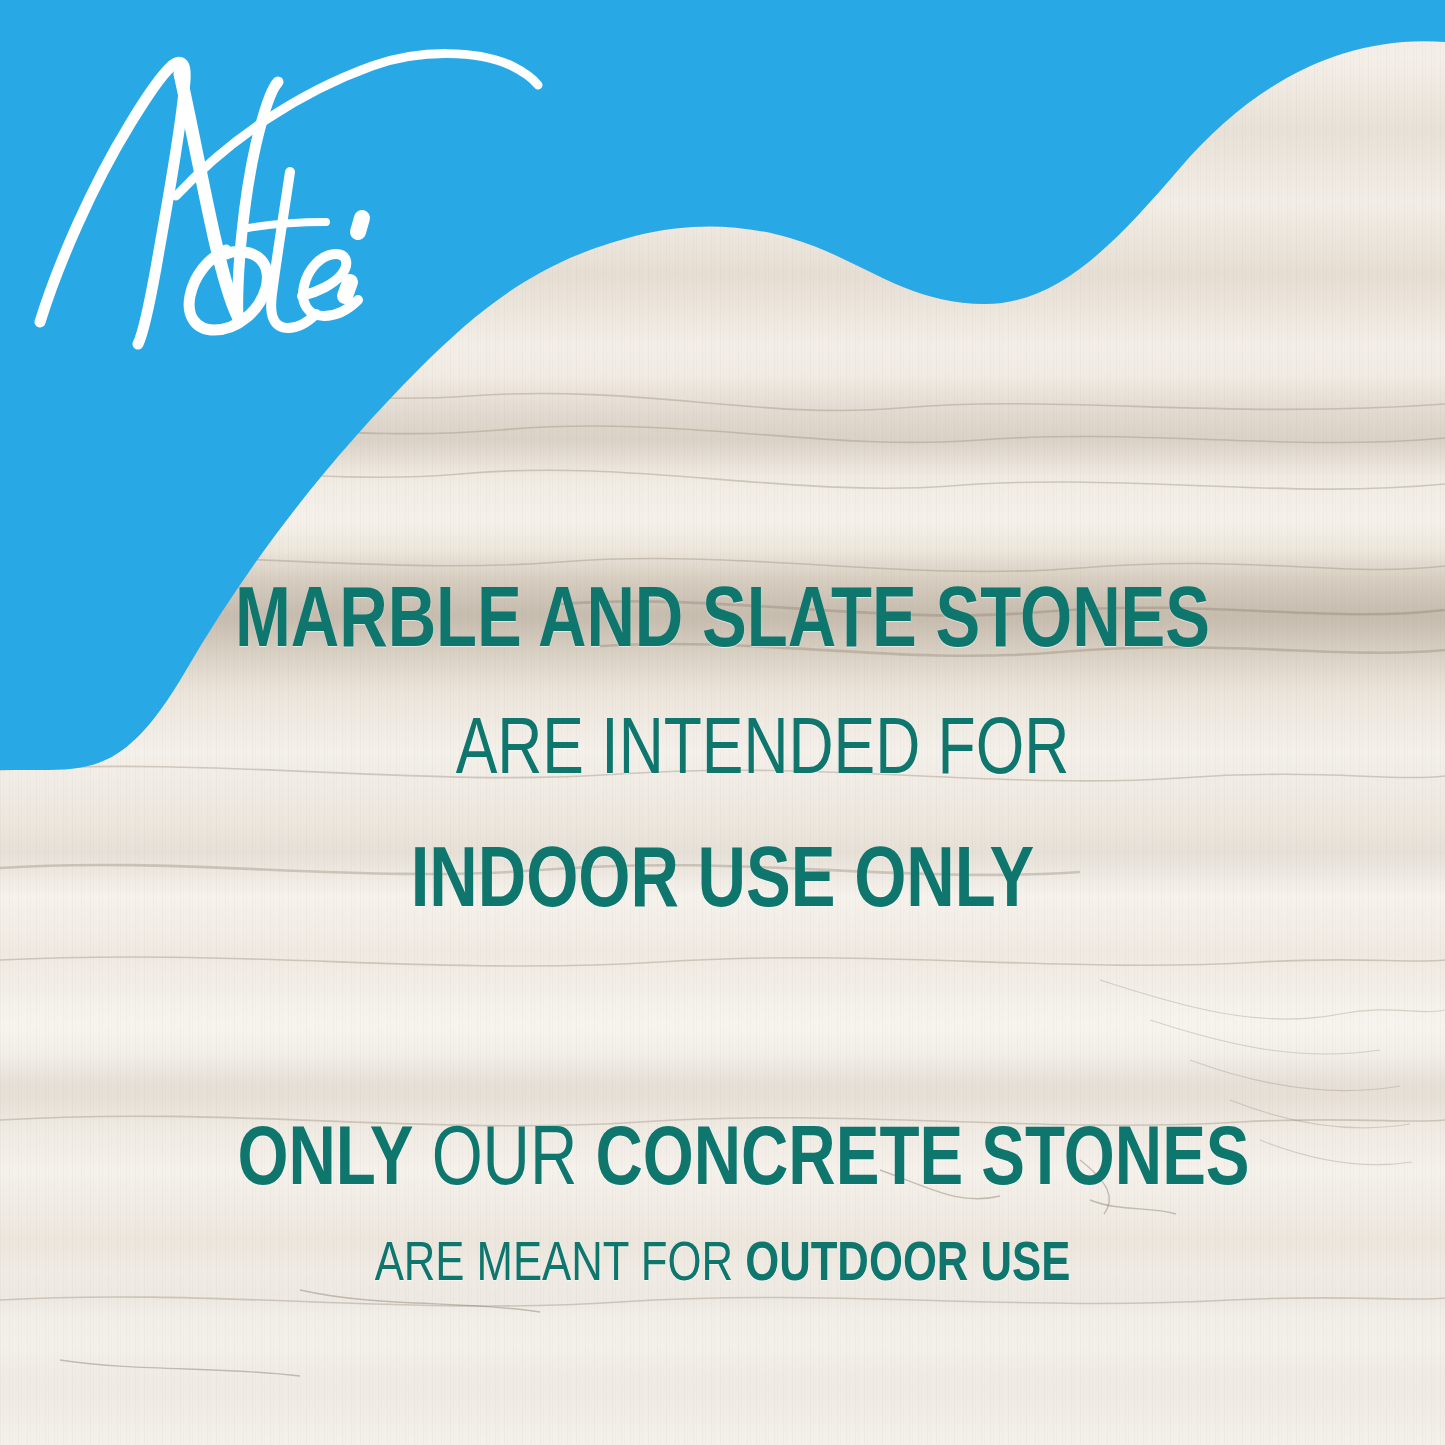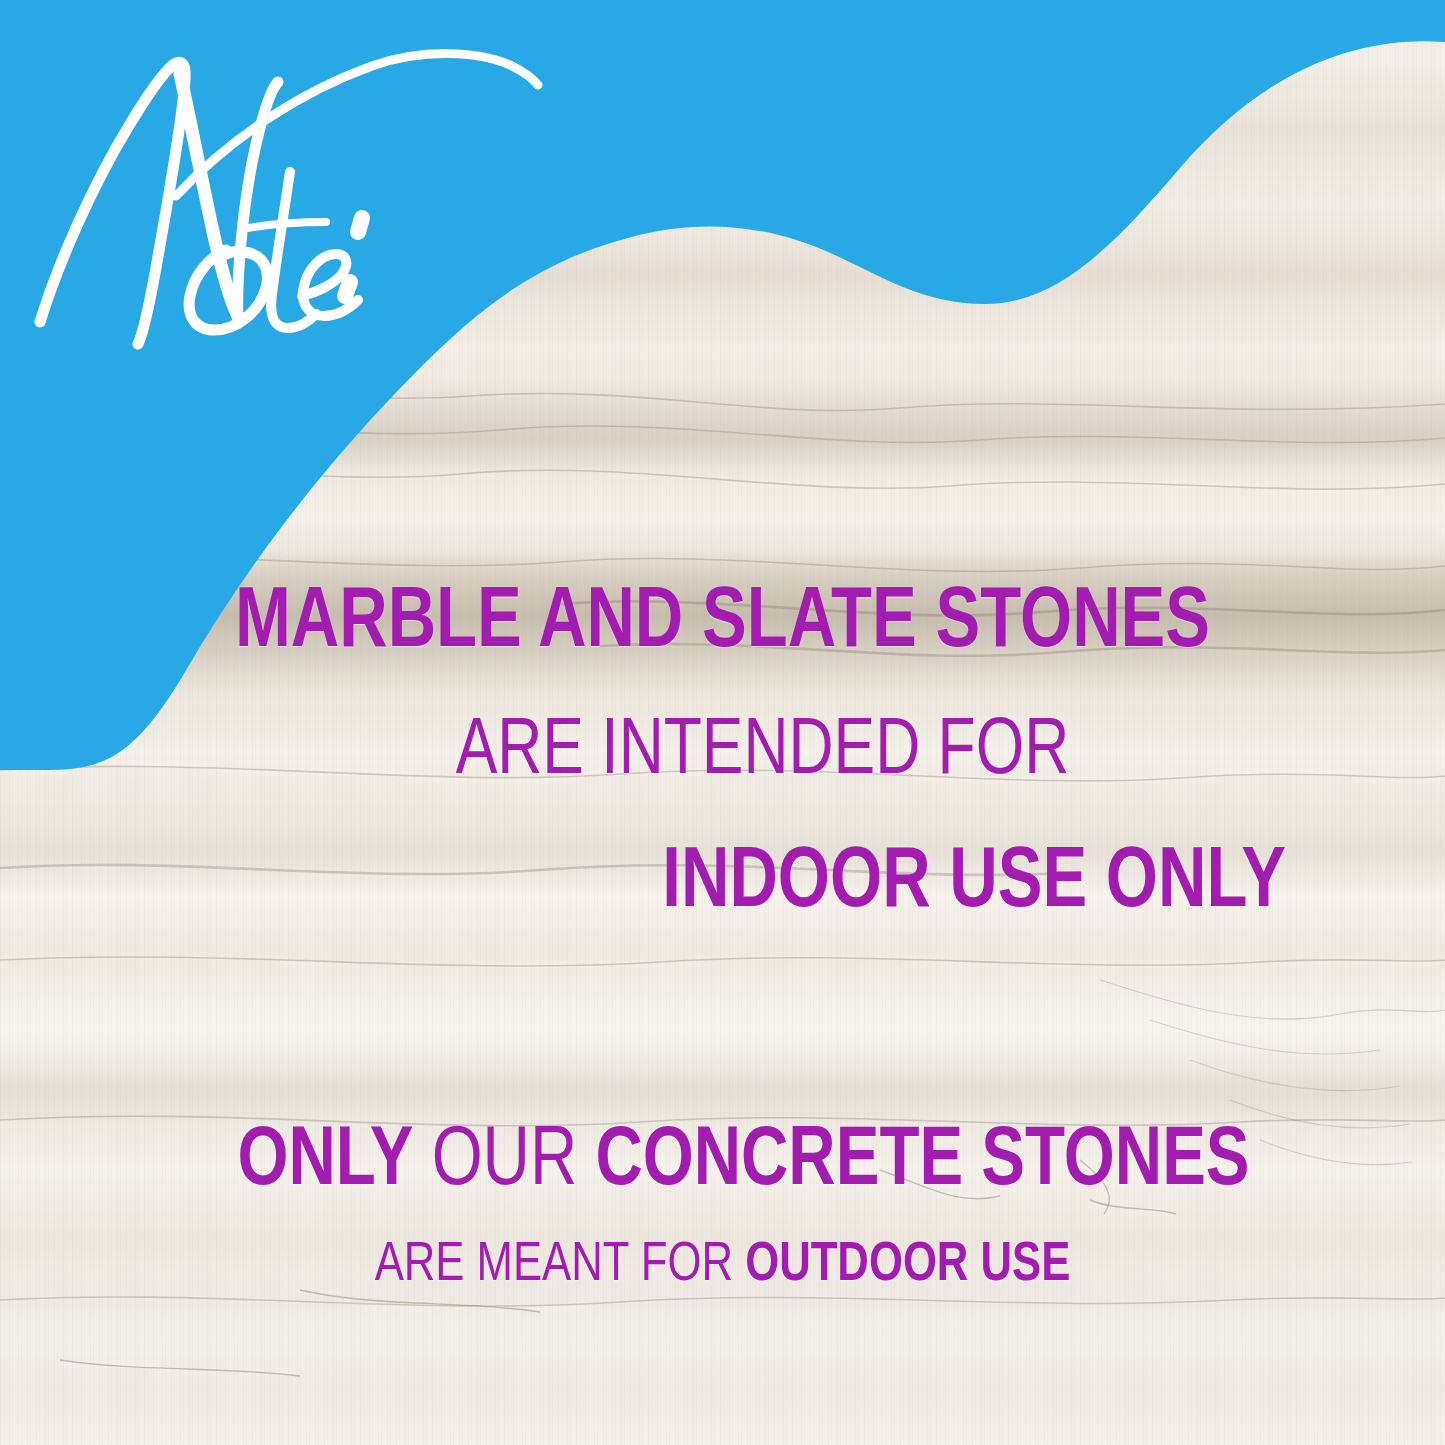--- a/index.html
+++ b/index.html
@@ -109,37 +109,37 @@
     height: 1445px;
     pointer-events: none;
   }
 
   
   .msg {
     position: absolute;
     left: 0;
     width: 1445px;
     text-align: center;
-    color: #a21caf;
+    color: #0f766e;
     line-height: 1.0;
     white-space: nowrap;
     text-shadow: 0 1px 1px rgba(255,255,255,0.55);
   }
   .cond {
     font-family: "Liberation Sans Narrow", "Liberation Sans", sans-serif;
     transform: scaleX(0.78);
     transform-origin: center center;
     display: block;
   }
   .bold   { font-weight: 700; }
   .light  { font-weight: 400; }
 
   .line-1 { top: 573px; font-size: 86px; }
   .line-2 { top: 706px; font-size: 80px; padding-left: 40px; }
-  .line-3 { top: 833px; font-size: 86px; text-align: right; }
+  .line-3 { top: 833px; font-size: 86px; }
   .line-4 { top: 1113px; font-size: 84px; padding-left: 21px; }
   .line-5 { top: 1233px; font-size: 56px; }
 </style>
 </head>
 <body>
 
 <div class="canvas">
 
   <div class="wood-base"></div>
   <div class="wood-bands"></div>

